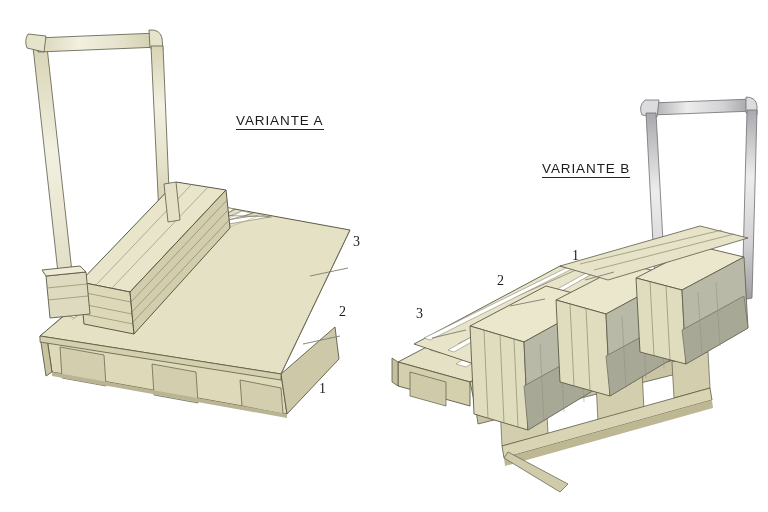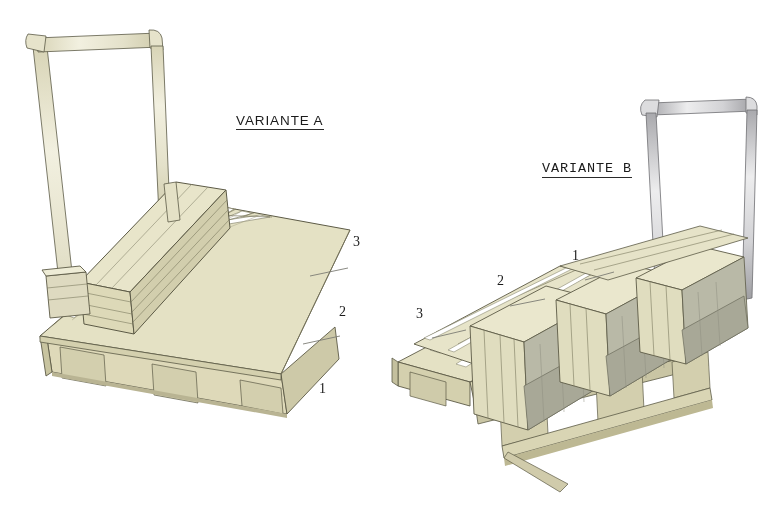--- a/index.html
+++ b/index.html
@@ -29,21 +29,21 @@
     font-family: "Liberation Sans", sans-serif;
     font-size: 13.5px;
     letter-spacing: 0.9px;
     color: #1b1b1b;
     white-space: nowrap;
     border-bottom: 1.4px solid #2a2a2a;
     padding-bottom: 1px;
     font-weight: 400;
   }
   #title-a { left: 236px; top: 99px; }
-  #title-b { left: 542px; top: 147px; font-family: Liberation Mono, monospace; }
+  #title-b { left: 542px; top: 147px; }
 
   .callout-num {
     position: absolute;
     font-family: "Liberation Serif", serif;
     font-size: 14px;
     color: #1b1b1b;
     white-space: nowrap;
   }
 </style>
 </head>

